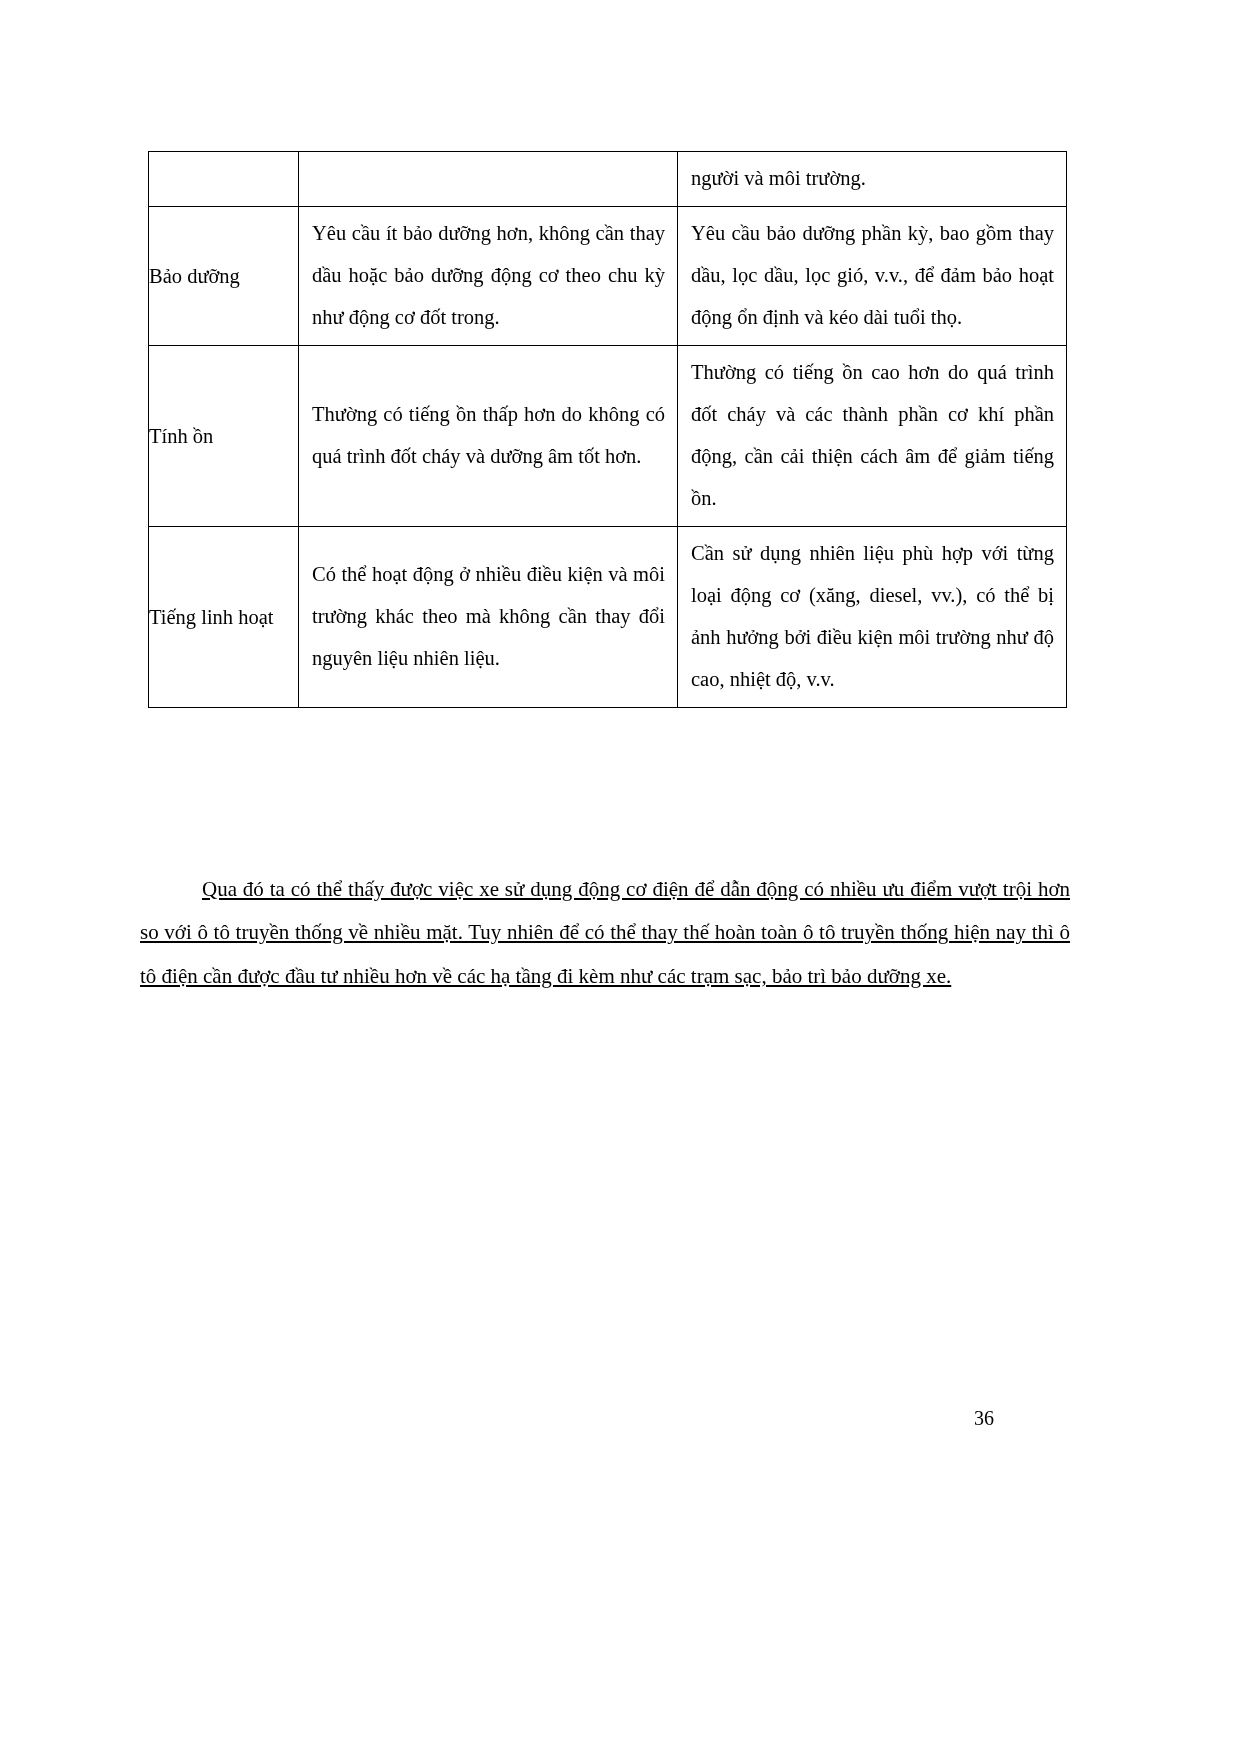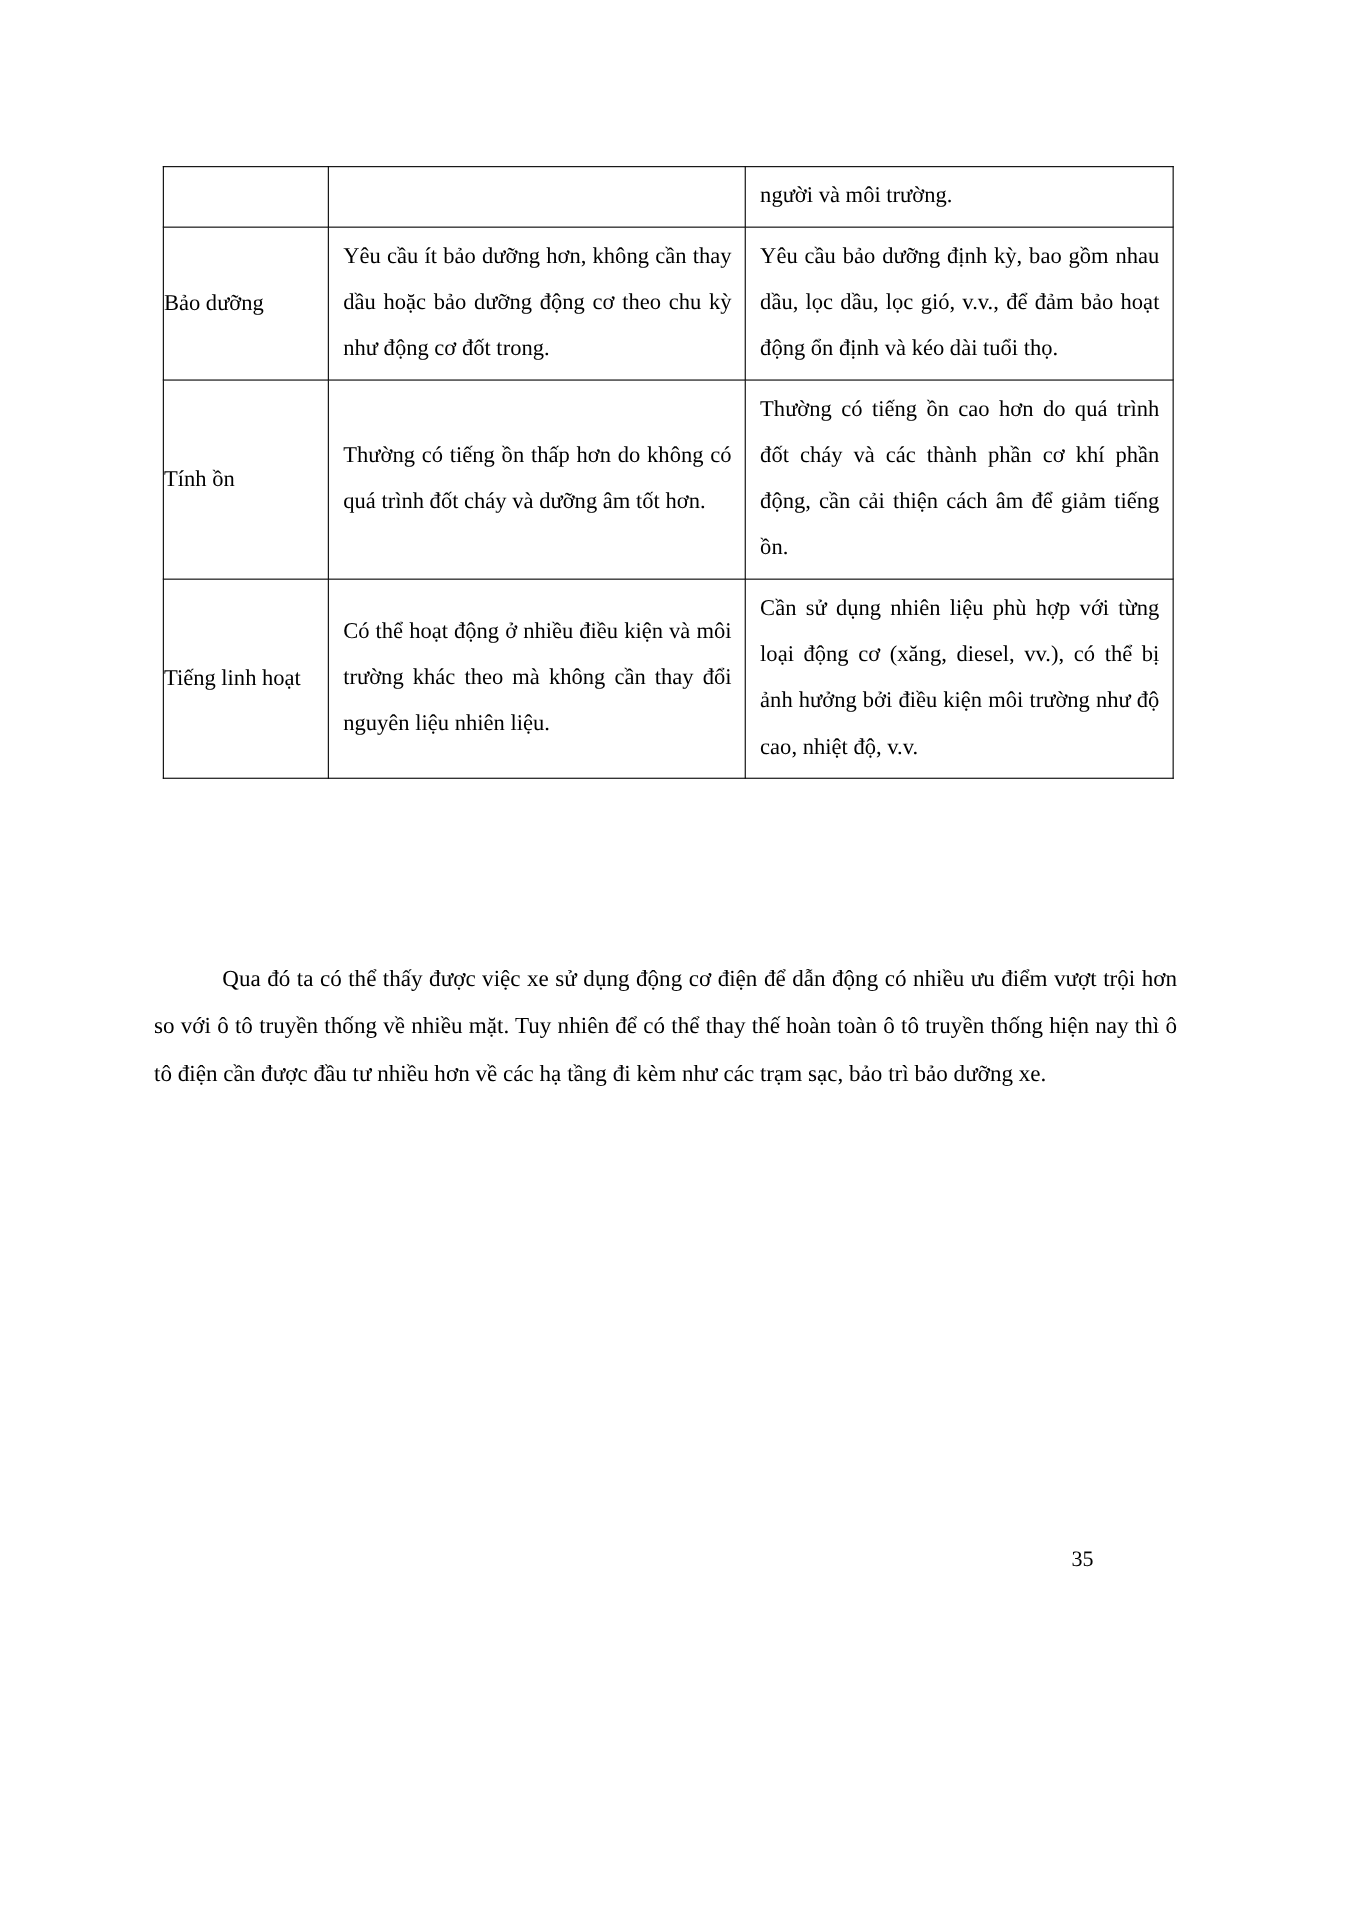--- a/index.html
+++ b/index.html
@@ -66,20 +66,21 @@
   .body-para {
     position: absolute;
     left: 140px;
     top: 856px;
     width: 930px;
     font-size: 21px;
     line-height: 2.06;
     text-align: justify;
     text-align-last: left;
     text-indent: 62px;
+    text-decoration: underline;
   }
 
   
   .page-number {
     position: absolute;
     right: 118px;
     top: 1396px;
     font-size: 20px;
     line-height: 1;
   }
@@ -105,21 +106,21 @@
       </tr>
 
       <tr>
         <td class="col-label cell-label">
           <span>Bảo dưỡng</span>
         </td>
         <td class="col-left">
           <div class="cell-pad cell-body">Yêu cầu ít bảo dưỡng hơn, không cần thay dầu hoặc bảo dưỡng động cơ theo chu kỳ như động cơ đốt trong.</div>
         </td>
         <td class="col-right">
-          <div class="cell-pad cell-body">Yêu cầu bảo dưỡng định kỳ, bao gồm nhau dầu, lọc dầu, lọc gió, v.v., để đảm bảo hoạt động ổn định và kéo dài tuổi thọ.</div>
+          <div class="cell-pad cell-body">Yêu cầu bảo dưỡng phần kỳ, bao gồm thay dầu, lọc dầu, lọc gió, v.v., để đảm bảo hoạt động ổn định và kéo dài tuổi thọ.</div>
         </td>
       </tr>
 
       <tr>
         <td class="col-label cell-label">
           <span>Tính ồn</span>
         </td>
         <td class="col-left">
           <div class="cell-pad cell-body">Thường có tiếng ồn thấp hơn do không có quá trình đốt cháy và dưỡng âm tốt hơn.</div>
         </td>
@@ -138,15 +139,15 @@
         <td class="col-right">
           <div class="cell-pad cell-body">Cần sử dụng nhiên liệu phù hợp với từng loại động cơ (xăng, diesel, vv.), có thể bị ảnh hưởng bởi điều kiện môi trường như độ cao, nhiệt độ, v.v.</div>
         </td>
       </tr>
 
     </tbody>
   </table>
 
   <div class="body-para">Qua đó ta có thể thấy được việc xe sử dụng động cơ điện để dẫn động có nhiều ưu điểm vượt trội hơn so với ô tô truyền thống về nhiều mặt. Tuy nhiên để có thể thay thế hoàn toàn ô tô truyền thống hiện nay thì ô tô điện cần được đầu tư nhiều hơn về các hạ tầng đi kèm như các trạm sạc, bảo trì bảo dưỡng xe.</div>
 
-  <div class="page-number">35</div>
+  <div class="page-number">36</div>
 
 </div>
 
 </body></html>

